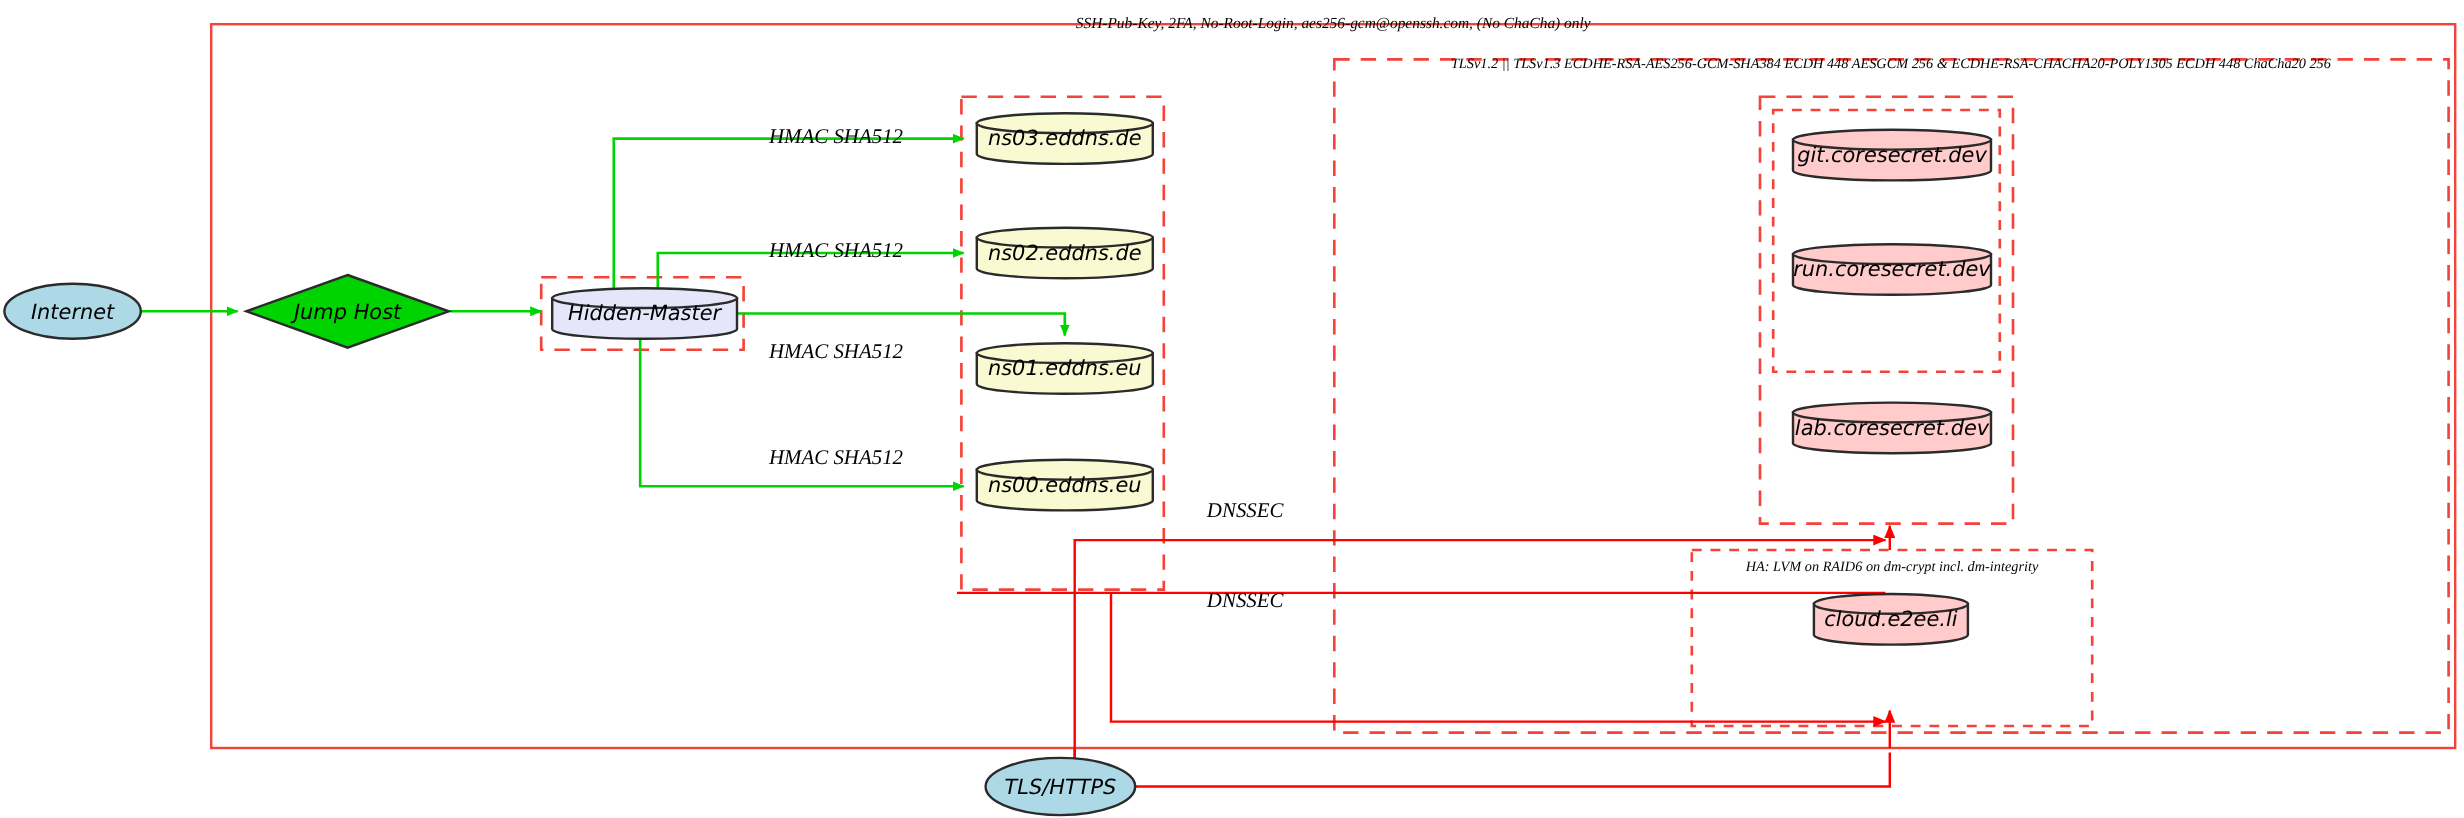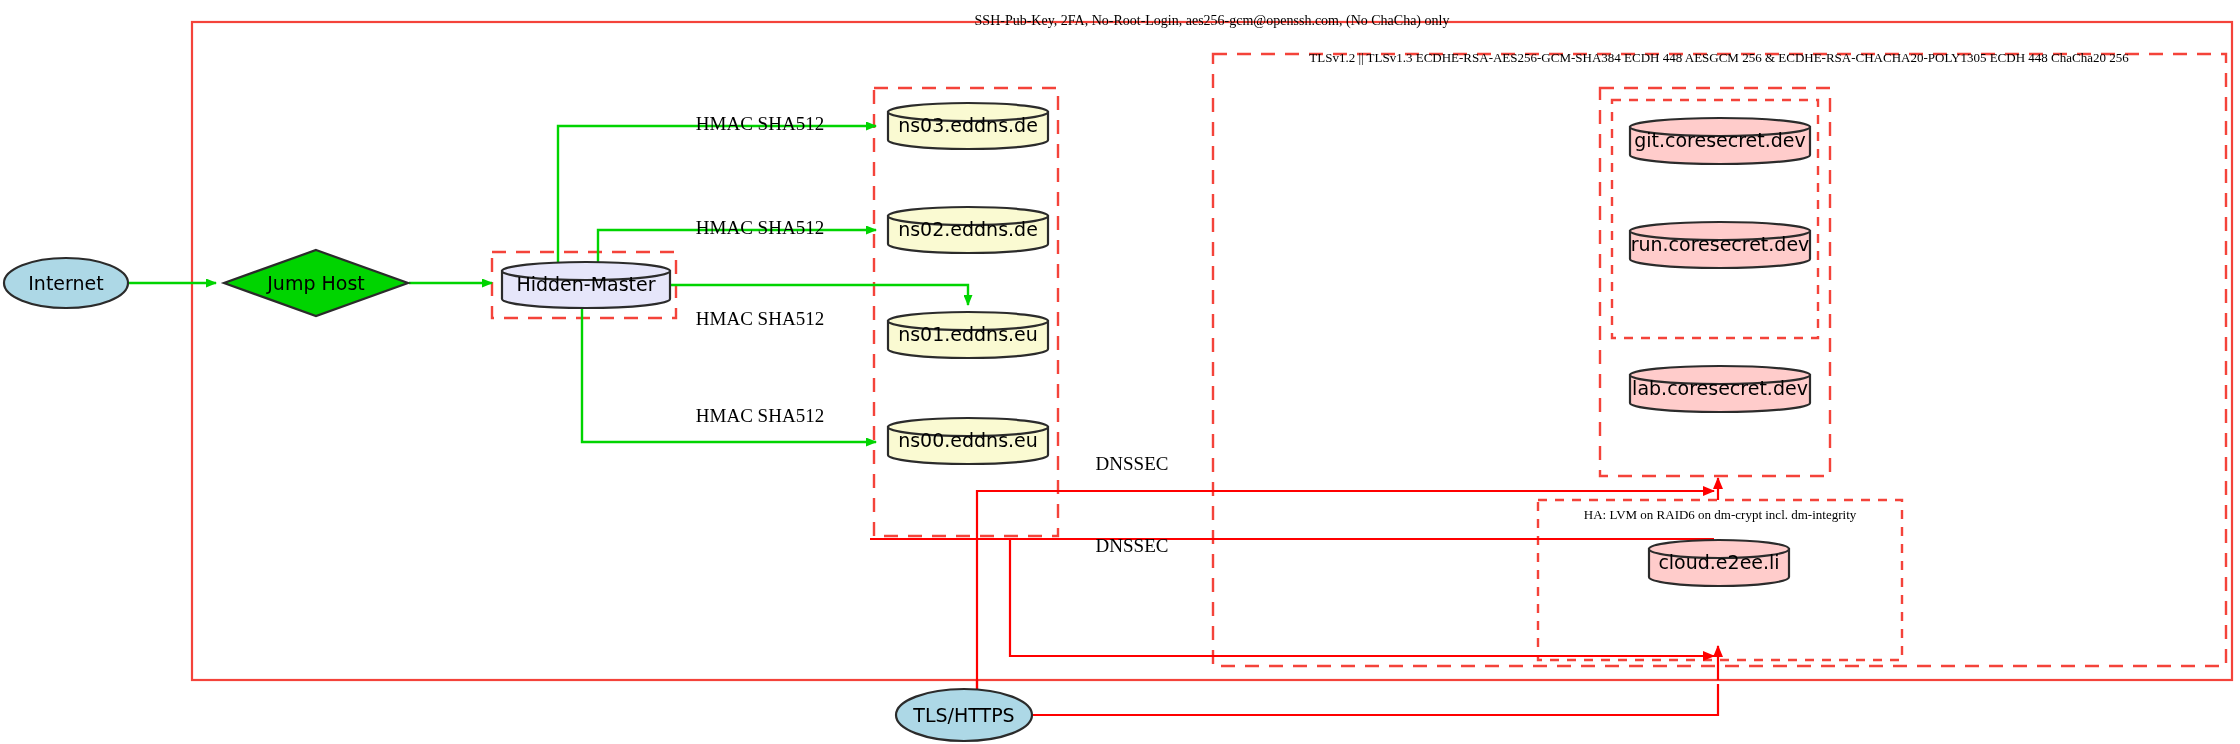--- a/index.html
+++ b/index.html
@@ -9,20 +9,21 @@
   }
   body {
     font-family: "Liberation Sans", sans-serif;
   }
   #diagram-root {
     position: relative;
     width: 2236px;
     height: 744px;
     background: #ffffff;
     overflow: hidden;
+    font-style: italic;
   }
   svg.canvas {
     position: absolute;
     top: 0;
     left: 0;
     width: 2240px;
     height: 744px;
     display: block;
   }
   text {

